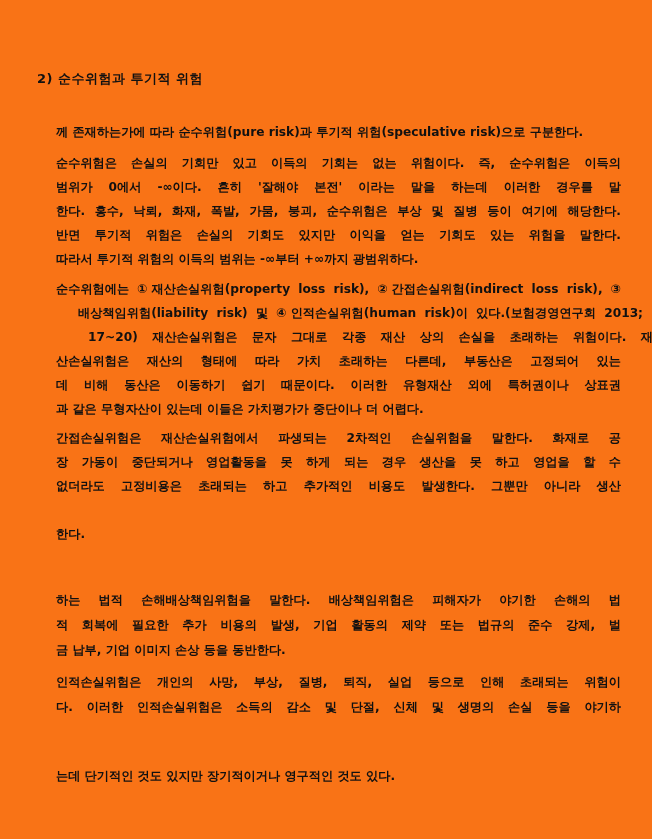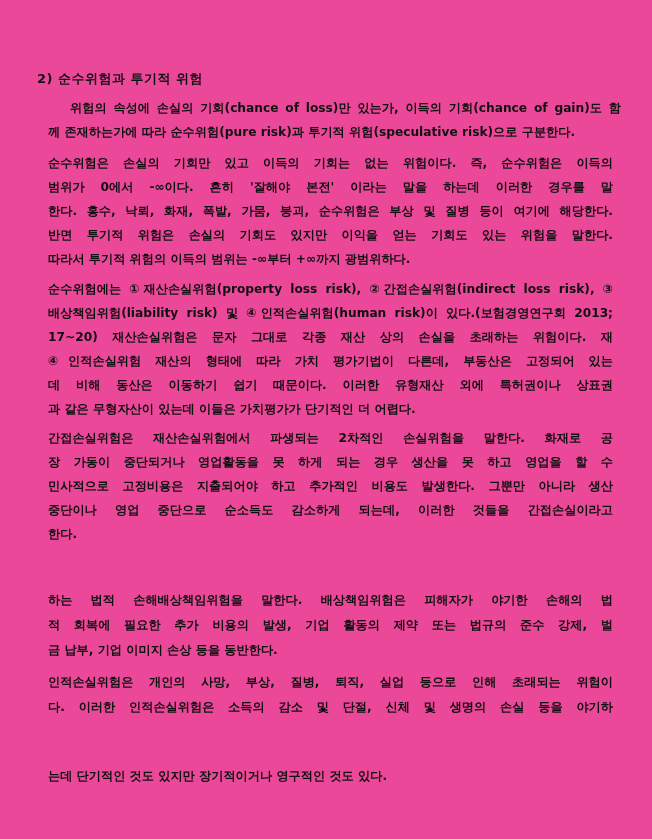--- a/index.html
+++ b/index.html
@@ -14,34 +14,34 @@
       overflow: hidden;
       font-family: "DejaVu Sans", sans-serif;
       color: #111111;
     }
     .page {
       position: absolute;
       left: 0;
       top: 0;
       width: 652px;
       height: 839px;
-      background: #ec4899;
+      background: #f97316;
     }
     .heading {
       position: absolute;
       left: 37px;
       top: 70px;
       font-size: 13px;
       font-weight: bold;
       letter-spacing: 0.5px;
       white-space: nowrap;
     }
     .line {
       position: absolute;
-      left: 48px;
+      left: 56px;
       width: 565px;
       font-size: 12.2px;
       font-weight: bold;
       line-height: 16px;
       white-space: nowrap;
       text-align: justify;
       text-align-last: justify;
     }
     .line.last {
       text-align-last: left;
@@ -51,40 +51,38 @@
       width: 551px;
     }
   </style>
 </head>
 <body>
 
 <div class="page">
 
   <div class="heading">2) 순수위험과 투기적 위험</div>
 
-  <div class="line indent" style="top:100px;">위험의 속성에 손실의 기회(chance of loss)만 있는가, 이득의 기회(chance of gain)도 함</div>
   <div class="line last" style="top:124px;">께 존재하는가에 따라 순수위험(pure risk)과 투기적 위험(speculative risk)으로 구분한다.</div>
 
   <div class="line" style="top:155px;">순수위험은 손실의 기회만 있고 이득의 기회는 없는 위험이다. 즉, 순수위험은 이득의</div>
   <div class="line" style="top:179px;">범위가 0에서 -∞이다. 흔히  '잘해야 본전' 이라는 말을 하는데 이러한 경우를 말</div>
   <div class="line" style="top:203px;">한다. 홍수, 낙뢰, 화재, 폭발, 가뭄, 붕괴, 순수위험은 부상 및 질병 등이 여기에 해당한다.</div>
   <div class="line" style="top:227px;">반면 투기적 위험은 손실의 기회도 있지만 이익을 얻는 기회도 있는 위험을 말한다.</div>
   <div class="line last" style="top:251px;">따라서 투기적 위험의 이득의 범위는 -∞부터 +∞까지 광범위하다.</div>
 
   <div class="line" style="top:281px;">순수위험에는 ①재산손실위험(property loss risk), ②간접손실위험(indirect loss risk), ③</div>
-  <div class="line" style="top:305px;">배상책임위험(liability risk) 및 ④인적손실위험(human risk)이 있다.(보험경영연구회 2013;</div>
-  <div class="line" style="top:329px;">17~20) 재산손실위험은 문자 그대로 각종 재산 상의 손실을 초래하는 위험이다. 재</div>
-  <div class="line" style="top:353px;">④인적손실위험 재산의 형태에 따라 가치 평가기법이 다른데, 부동산은 고정되어 있는</div>
+  <div class="line" style="top:305px;margin-left:22px;">배상책임위험(liability risk) 및 ④인적손실위험(human risk)이 있다.(보험경영연구회 2013;</div>
+  <div class="line" style="top:329px;margin-left:32px;">17~20) 재산손실위험은 문자 그대로 각종 재산 상의 손실을 초래하는 위험이다. 재</div>
+  <div class="line" style="top:353px;">산손실위험은 재산의 형태에 따라 가치 초래하는 다른데, 부동산은 고정되어 있는</div>
   <div class="line" style="top:377px;">데 비해 동산은 이동하기 쉽기 때문이다. 이러한 유형재산 외에 특허권이나 상표권</div>
-  <div class="line last" style="top:401px;">과 같은 무형자산이 있는데 이들은 가치평가가 단기적인 더 어렵다.</div>
+  <div class="line last" style="top:401px;">과 같은 무형자산이 있는데 이들은 가치평가가 중단이나 더 어렵다.</div>
 
   <div class="line" style="top:430px;">간접손실위험은 재산손실위험에서 파생되는 2차적인 손실위험을 말한다. 화재로 공</div>
   <div class="line" style="top:454px;">장 가동이 중단되거나 영업활동을 못 하게 되는 경우 생산을 못 하고 영업을 할 수</div>
-  <div class="line" style="top:478px;">민사적으로 고정비용은 지출되어야 하고 추가적인 비용도 발생한다. 그뿐만 아니라 생산</div>
-  <div class="line" style="top:502px;">중단이나 영업 중단으로 순소득도 감소하게 되는데, 이러한 것들을 간접손실이라고</div>
+  <div class="line" style="top:478px;">없더라도 고정비용은 초래되는 하고 추가적인 비용도 발생한다. 그뿐만 아니라 생산</div>
   <div class="line last" style="top:526px;">한다.</div>
 
   <div class="line" style="top:592px;">하는 법적 손해배상책임위험을 말한다. 배상책임위험은 피해자가 야기한 손해의 법</div>
   <div class="line" style="top:617px;">적 회복에 필요한 추가 비용의 발생, 기업 활동의 제약 또는 법규의 준수 강제, 벌</div>
   <div class="line last" style="top:642px;">금 납부, 기업 이미지 손상 등을 동반한다.</div>
 
   <div class="line" style="top:674px;">인적손실위험은 개인의 사망, 부상, 질병, 퇴직, 실업 등으로 인해 초래되는 위험이</div>
   <div class="line" style="top:699px;">다. 이러한 인적손실위험은 소득의 감소 및 단절, 신체 및 생명의 손실 등을 야기하</div>
   <div class="line last" style="top:724px;margin-top:44px;">는데 단기적인 것도 있지만 장기적이거나 영구적인 것도 있다.</div>
 

